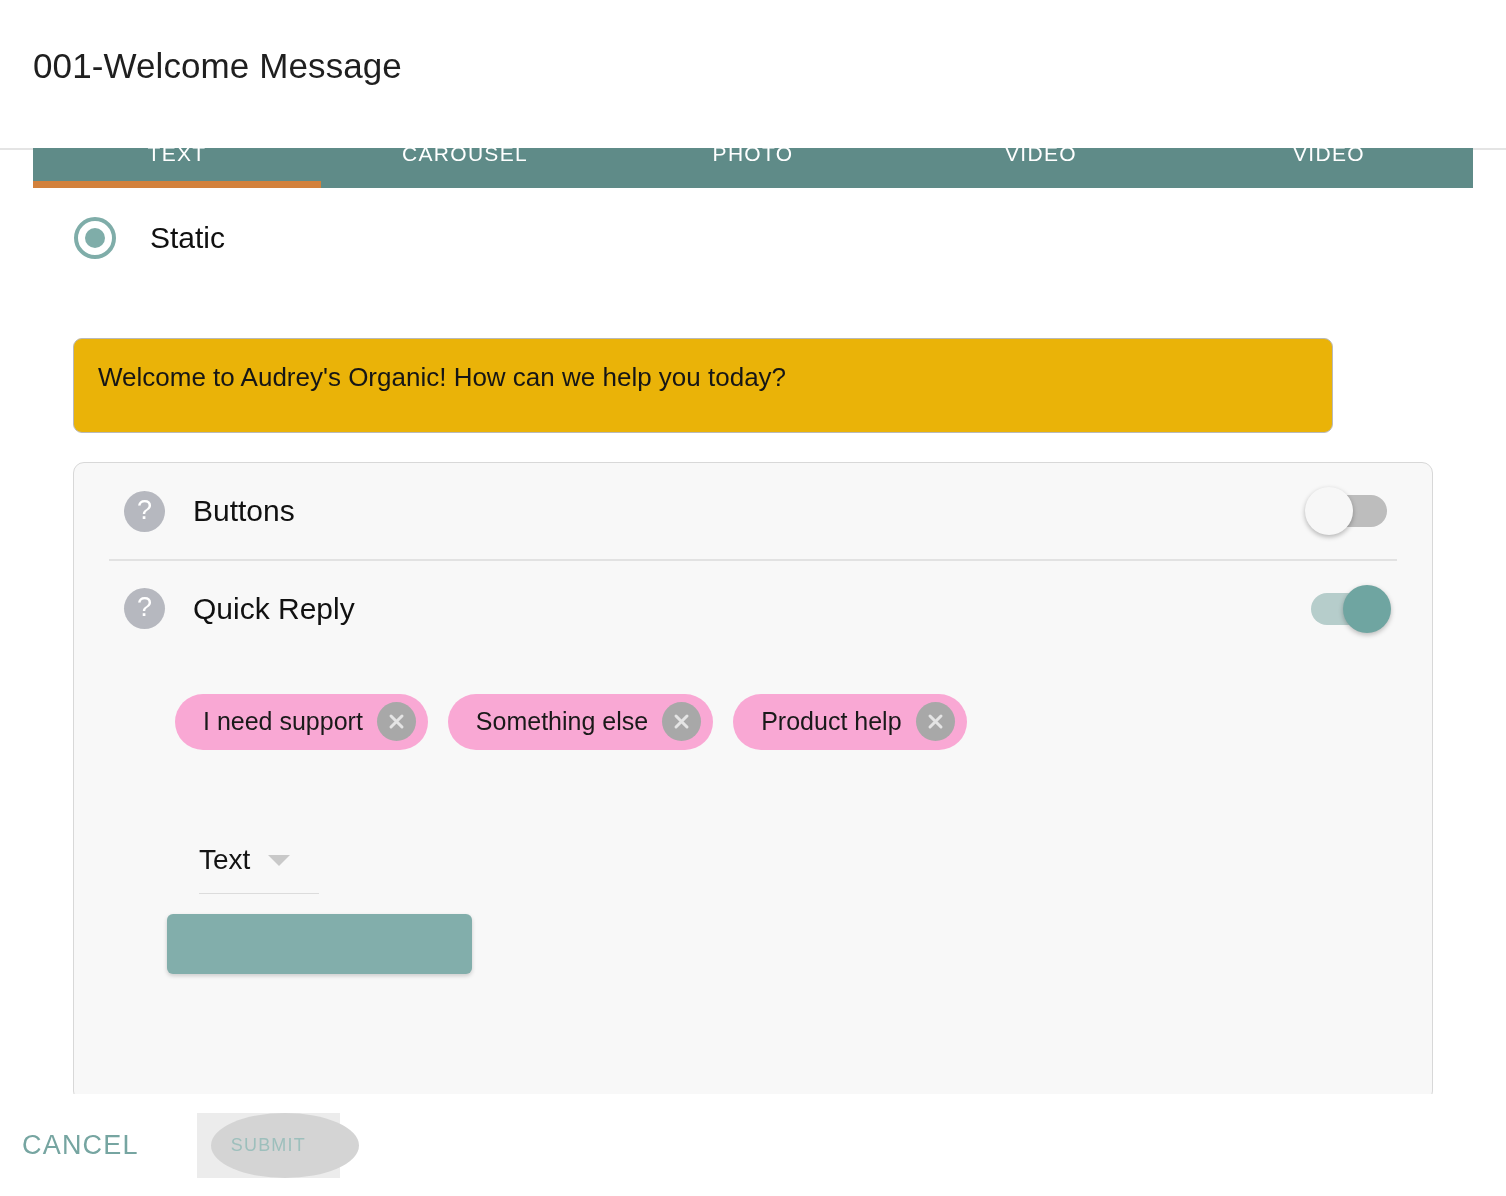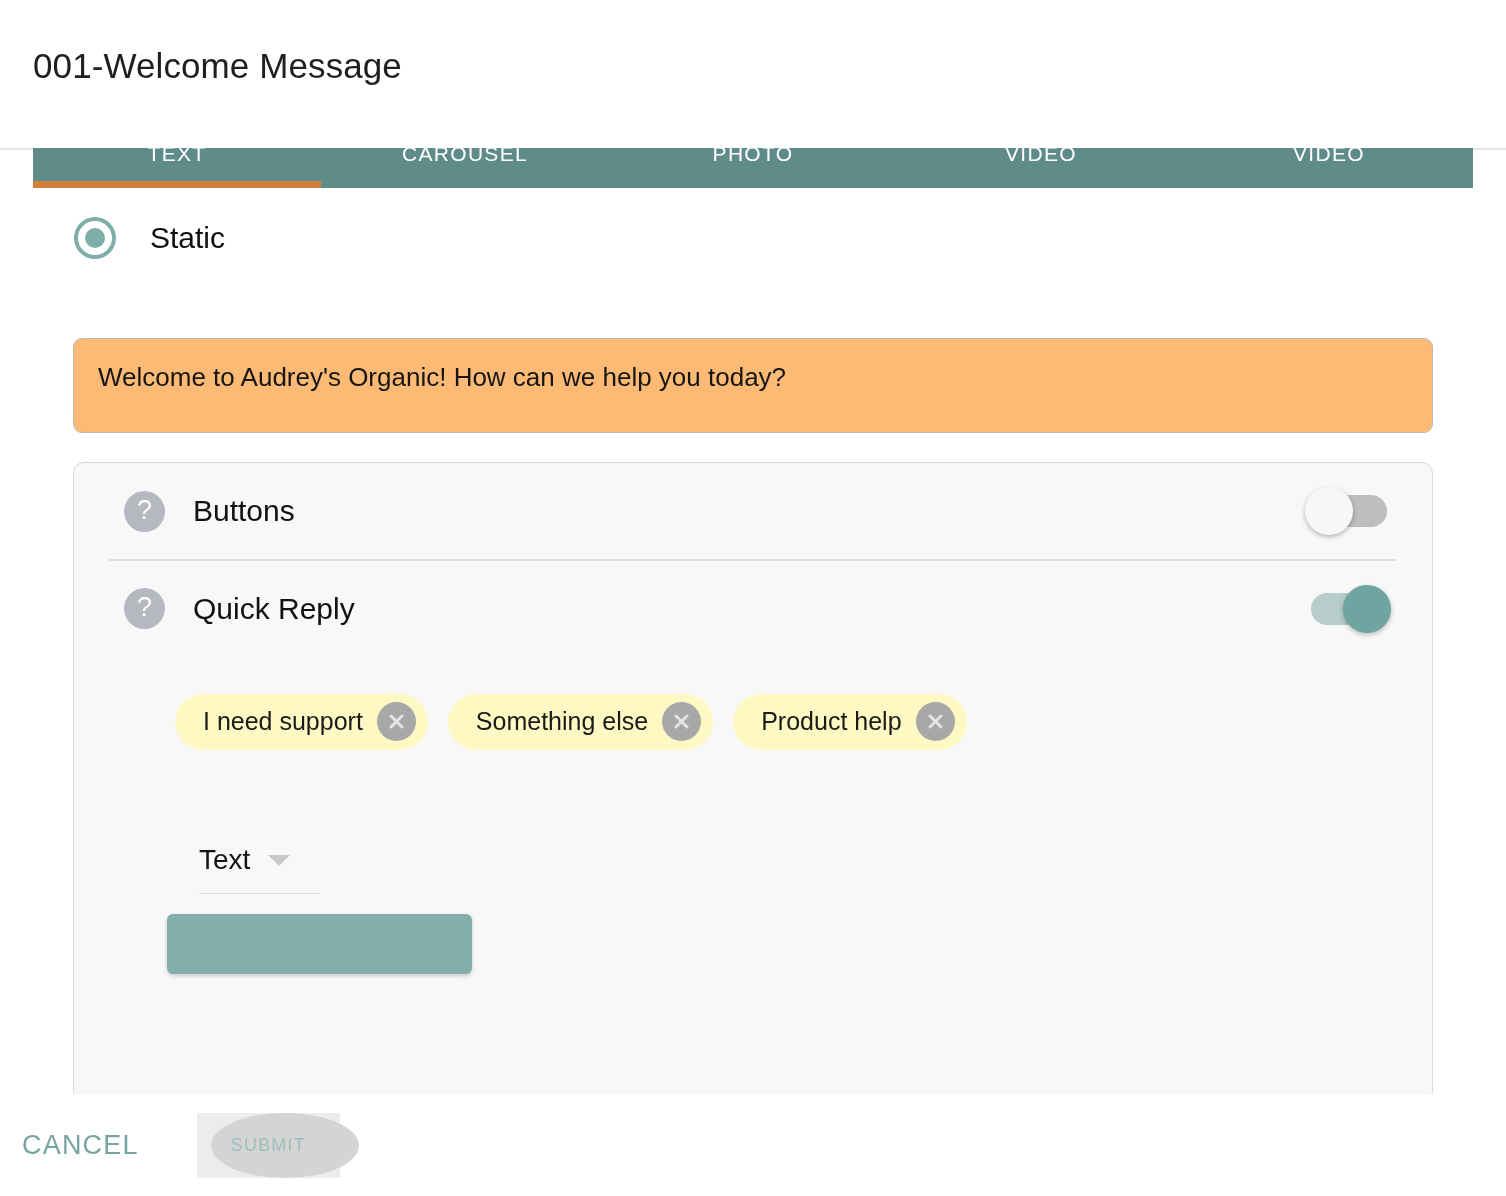--- a/index.html
+++ b/index.html
@@ -108,24 +108,24 @@
     margin-left: 34px;
     font-size: 30px;
     color: #101010;
     white-space: nowrap;
   }
 
   
   .msg-box {
     position: absolute;
     left: 40px; top: 150px;
-    width: 1360px; height: 95px;
+    width: 1260px; height: 95px;
     border: 1.5px solid #b9b9b9;
     border-radius: 9px;
-    background: #fdba74;
+    background: #eab308;
     padding: 23px 24px;
     font-size: 26px;
     color: #161616;
     font-family: "Liberation Sans", sans-serif;
     resize: none;
     outline: none;
     overflow: hidden;
     line-height: 1.2;
   }
 
@@ -207,21 +207,21 @@
     align-items: center;
     gap: 20px;
     padding: 37px 0 0 101px;
   }
   .chip {
     display: inline-flex;
     align-items: center;
     height: 56px;
     padding: 0 12px 0 28px;
     border-radius: 28px;
-    background: #fef9c3;
+    background: #f9a8d4;
   }
   .chip-label {
     font-size: 25px;
     color: #1a1a1a;
     white-space: nowrap;
   }
   .chip-remove {
     margin-left: 14px;
     width: 39px; height: 39px;
     border-radius: 50%;

